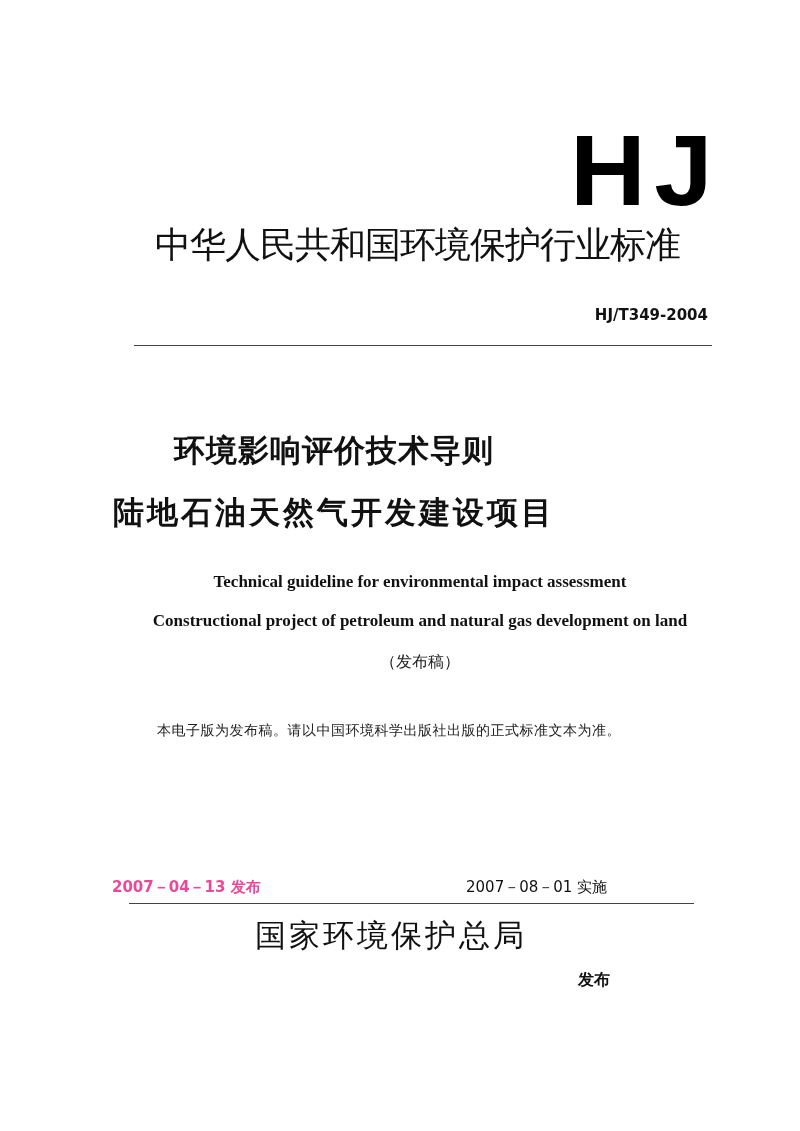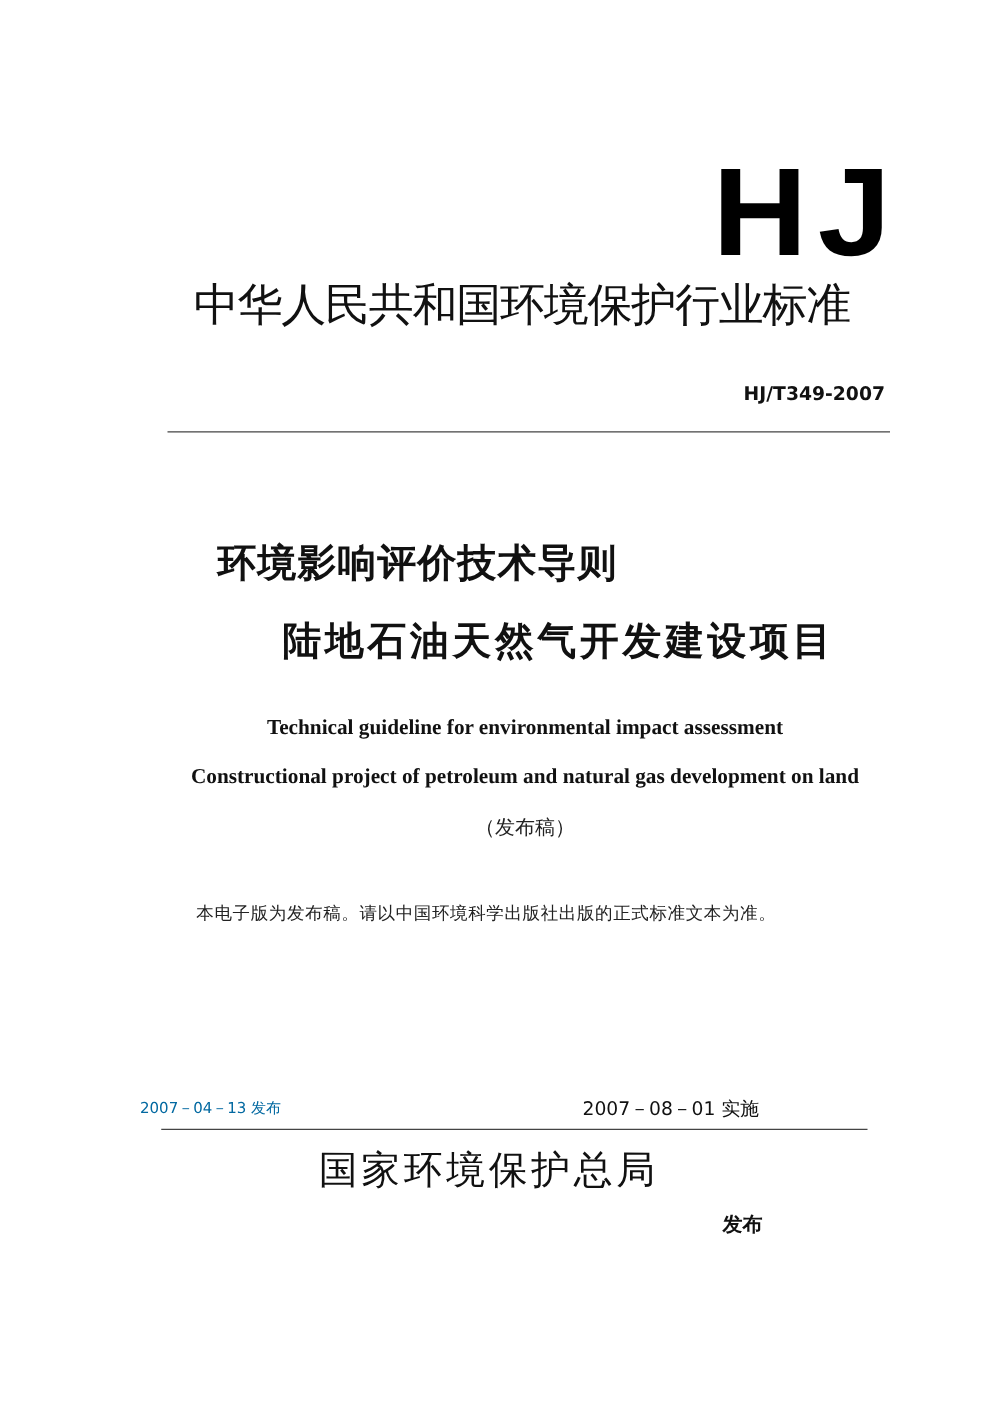--- a/index.html
+++ b/index.html
@@ -18,59 +18,59 @@
     .std-code {
       right: 92px; top: 306px; font-family: "DejaVu Sans", sans-serif;
       font-size: 15px; font-weight: bold; color: #111;
     }
     .rule-top { left: 134px; top: 345px; width: 578px; height: 1px; background: #444; }
     .zh-title {
       left: 0; width: 668px; text-align: center; font-family: "DejaVu Sans", sans-serif;
       font-weight: bold; font-size: 31px; color: #111; white-space: nowrap;
     }
     .zh-title.l1 { top: 430px; letter-spacing: 1px; }
-    .zh-title.l2 { top: 492px; letter-spacing: 3px; text-align: right; }
+    .zh-title.l2 { top: 492px; letter-spacing: 3px; }
     .en-title {
       left: 0; width: 840px; text-align: center; font-family: "Liberation Serif", serif;
       font-weight: bold; font-size: 17px; color: #111; white-space: nowrap;
     }
     .en-title.l1 { top: 572px; }
     .en-title.l2 { top: 611px; }
     .draft-label {
       left: 0; width: 840px; text-align: center; top: 652px;
       font-family: "DejaVu Serif", serif; font-size: 16px; color: #222;
     }
     .notice {
       left: 157px; top: 722px; font-family: "DejaVu Serif", serif; font-size: 14px;
       color: #222; white-space: nowrap; letter-spacing: 0.5px;
     }
     .date-issue {
-      left: 112px; top: 878px; font-family: "DejaVu Sans", sans-serif; font-size: 12px;
-      font-weight: normal; color: #0369a1; white-space: nowrap;
+      left: 112px; top: 878px; font-family: "DejaVu Sans", sans-serif; font-size: 15px;
+      font-weight: bold; color: #ec4899; white-space: nowrap;
     }
     .date-impl {
       left: 466px; top: 878px; font-family: "DejaVu Sans", sans-serif; font-size: 15px;
       font-weight: normal; color: #111; white-space: nowrap;
     }
     .rule-bottom { left: 129px; top: 903px; width: 565px; height: 1px; background: #444; }
     .publisher {
       left: 255px; top: 915px; font-family: "DejaVu Serif", serif; font-size: 31px;
       letter-spacing: 3px; color: #111; white-space: nowrap; text-align: right;
     }
     .publisher-suffix {
       left: 578px; top: 930px; font-family: "DejaVu Sans", sans-serif; font-size: 16px;
       font-weight: bold; color: #111; margin-top: 40px;
     }
   </style>
 </head>
 <body>
 
 <div class="abs hj-logo">HJ</div>
 <div class="abs std-title">中华人民共和国环境保护行业标准</div>
-<div class="abs std-code">HJ/T349-2007</div>
+<div class="abs std-code">HJ/T349-2004</div>
 <div class="abs rule-top"></div>
 
 <div class="abs zh-title l1">环境影响评价技术导则</div>
 <div class="abs zh-title l2">陆地石油天然气开发建设项目</div>
 
 <div class="abs en-title l1">Technical guideline for environmental impact assessment</div>
 <div class="abs en-title l2">Constructional project of petroleum and natural gas development on land</div>
 <div class="abs draft-label">（发布稿）</div>
 
 <div class="abs notice">本电子版为发布稿。请以中国环境科学出版社出版的正式标准文本为准。</div>

